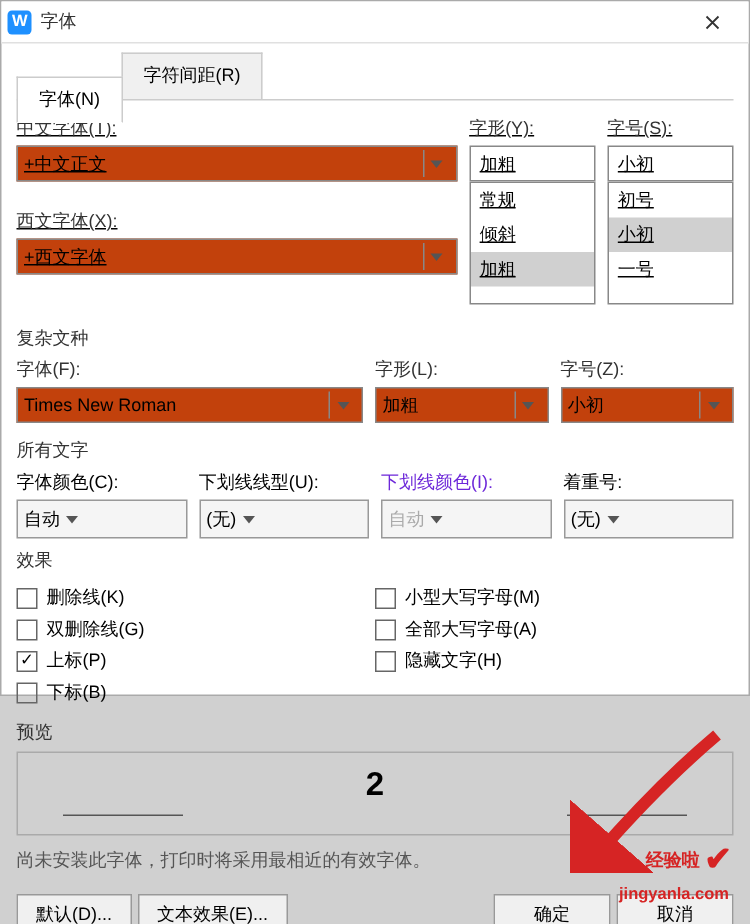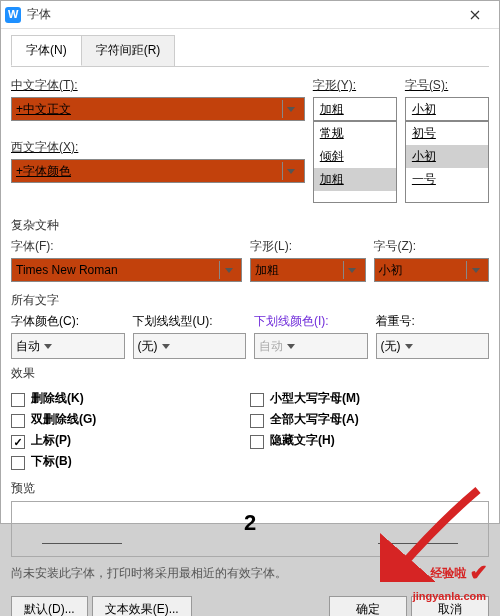--- a/index.html
+++ b/index.html
@@ -1,27 +1,27 @@
 <!DOCTYPE html>
 <html><head>
 <meta charset="utf-8">
 <style>
 * { box-sizing: border-box; margin: 0; padding: 0; font-family: "Microsoft YaHei", sans-serif; font-size: 12px; }
 body { background: #d0d0d0; width: 500px; height: 616px; position: relative; overflow: hidden; }
-.window { background: #fff; border: 1px solid #aaa; width: 500px; height: 524px; display: flex; flex-direction: column; }
+.window { background: #fff; border: 1px solid #aaa; width: 500px; height: 464px; display: flex; flex-direction: column; }
 .titlebar { height: 28px; display: flex; align-items: center; padding: 0 4px; background: #fff; border-bottom: 1px solid #e0e0e0; }
 .titlebar .appicon { width: 16px; height: 16px; background: #1e90ff; border-radius: 3px; margin-right: 6px; position: relative; }
 .titlebar .appicon::after { content: "W"; color: #fff; font-size: 11px; font-weight: bold; position: absolute; left: 3px; top: 1px; }
 .titlebar .title { flex: 1; color: #333; }
 .closebtn { width: 40px; height: 28px; display: flex; align-items: center; justify-content: center; cursor: pointer; }
 .closebtn svg { width: 10px; height: 10px; }
 .body { flex: 1; padding: 6px 10px 10px 10px; display: flex; flex-direction: column; }
 .tabs { display: flex; border-bottom: 1px solid #ccc; margin-bottom: 10px; }
 .tab { padding: 6px 14px; border: 1px solid #ccc; border-bottom: none; margin-right: -1px; background: #f0f0f0; cursor: pointer; }
-.tab.active { background: #fff; border-bottom: 1px solid #fff; position: relative; top: 0; }
+.tab.active { background: #fff; border-bottom: 1px solid #fff; position: relative; top: 16px; }
 .section { margin-bottom: 8px; }
 .row { display: flex; gap: 8px; margin-bottom: 4px; }
 .col { flex: 1; display: flex; flex-direction: column; }
 .lbl { color: #333; margin-bottom: 3px; }
 .sel { height: 24px; border: 1px solid #888; padding: 2px 4px; width: 100%; background: #c2410c; position: relative; display: flex; align-items: center; justify-content: space-between; }
 .sel .arrow { border-left: 1px solid #888; height: 100%; width: 18px; display: flex; align-items: center; justify-content: center; }
 .sel .arrow::after { content: ""; border-left: 4px solid transparent; border-right: 4px solid transparent; border-top: 5px solid #555; }
 .inp { height: 24px; border: 1px solid #888; padding: 2px 6px; width: 100%; background: #fff; display: flex; align-items: center; }
 .listbox { border: 1px solid #888; height: 82px; overflow-y: scroll; background: #fff; }
 .listbox .item { padding: 3px 6px; cursor: pointer; }
@@ -29,21 +29,21 @@
 .cat { color: #333; margin: 6px 0 4px 0; font-weight: normal; }
 .drop4 { display: flex; gap: 8px; }
 .drop4 .col4 { flex: 1; display: flex; flex-direction: column; }
 .dropbtn { height: 26px; border: 1px solid #999; background: #f5f5f5; display: flex; align-items: center; justify-content: flex-start; padding: 0 4px; cursor: pointer; }
 .dropbtn.disabled { color: #aaa; }
 .dropbtn .ar { border-left: 4px solid transparent; border-right: 4px solid transparent; border-top: 5px solid #555; margin-left: 4px; }
 .dlbl { margin-bottom: 3px; }
 .dlbl.disabled { color: #6d28d9; }
 .chkrow { display: flex; }
 .chkcol { flex: 1; }
-.chk { display: flex; align-items: flex-end; margin: 4px 0; cursor: pointer; font-weight: bold; }
+.chk { display: flex; align-items: center; margin: 4px 0; cursor: pointer; }
 .chk .box { width: 14px; height: 14px; border: 1px solid #666; margin-right: 6px; display: flex; align-items: center; justify-content: center; }
 .chk.checked .box::after { content: "✓"; font-size: 11px; line-height: 1; }
 .prevbox { border: 1px solid #aaa; height: 56px; display: flex; align-items: center; justify-content: center; position: relative; }
 .prevtext { font-size: 22px; font-weight: bold; position: relative; top: -6px; }
 .uline { position: absolute; bottom: 12px; width: 80px; height: 1px; background: #555; }
 .uline.left { left: 30px; }
 .uline.right { right: 30px; }
 .note { color: #555; margin-top: 8px; }
 .buttons { display: flex; gap: 4px; margin-top: 14px; align-items: center; }
 .btn { height: 26px; border: 1px solid #999; background: #f0f0f0; padding: 0 12px; display: flex; align-items: center; cursor: pointer; }
@@ -80,21 +80,21 @@
       <div class="twoline">
         <div class="left-big">
           <div class="lbl">中文字体(T):</div>
           <div class="sel">
             <span>+中文正文</span>
             <span class="arrow"></span>
           </div>
           <div style="height:18px"></div>
           <div class="lbl">西文字体(X):</div>
           <div class="sel">
-            <span>+字体颜色</span>
+            <span>+西文字体</span>
             <span class="arrow"></span>
           </div>
         </div>
         <div class="right-small" style="display:flex;gap:8px">
           <div style="flex:1">
             <div class="lbl">字形(Y):</div>
             <div class="inp">
                 <span>加粗</span>
               </div>
             <div class="listbox">

